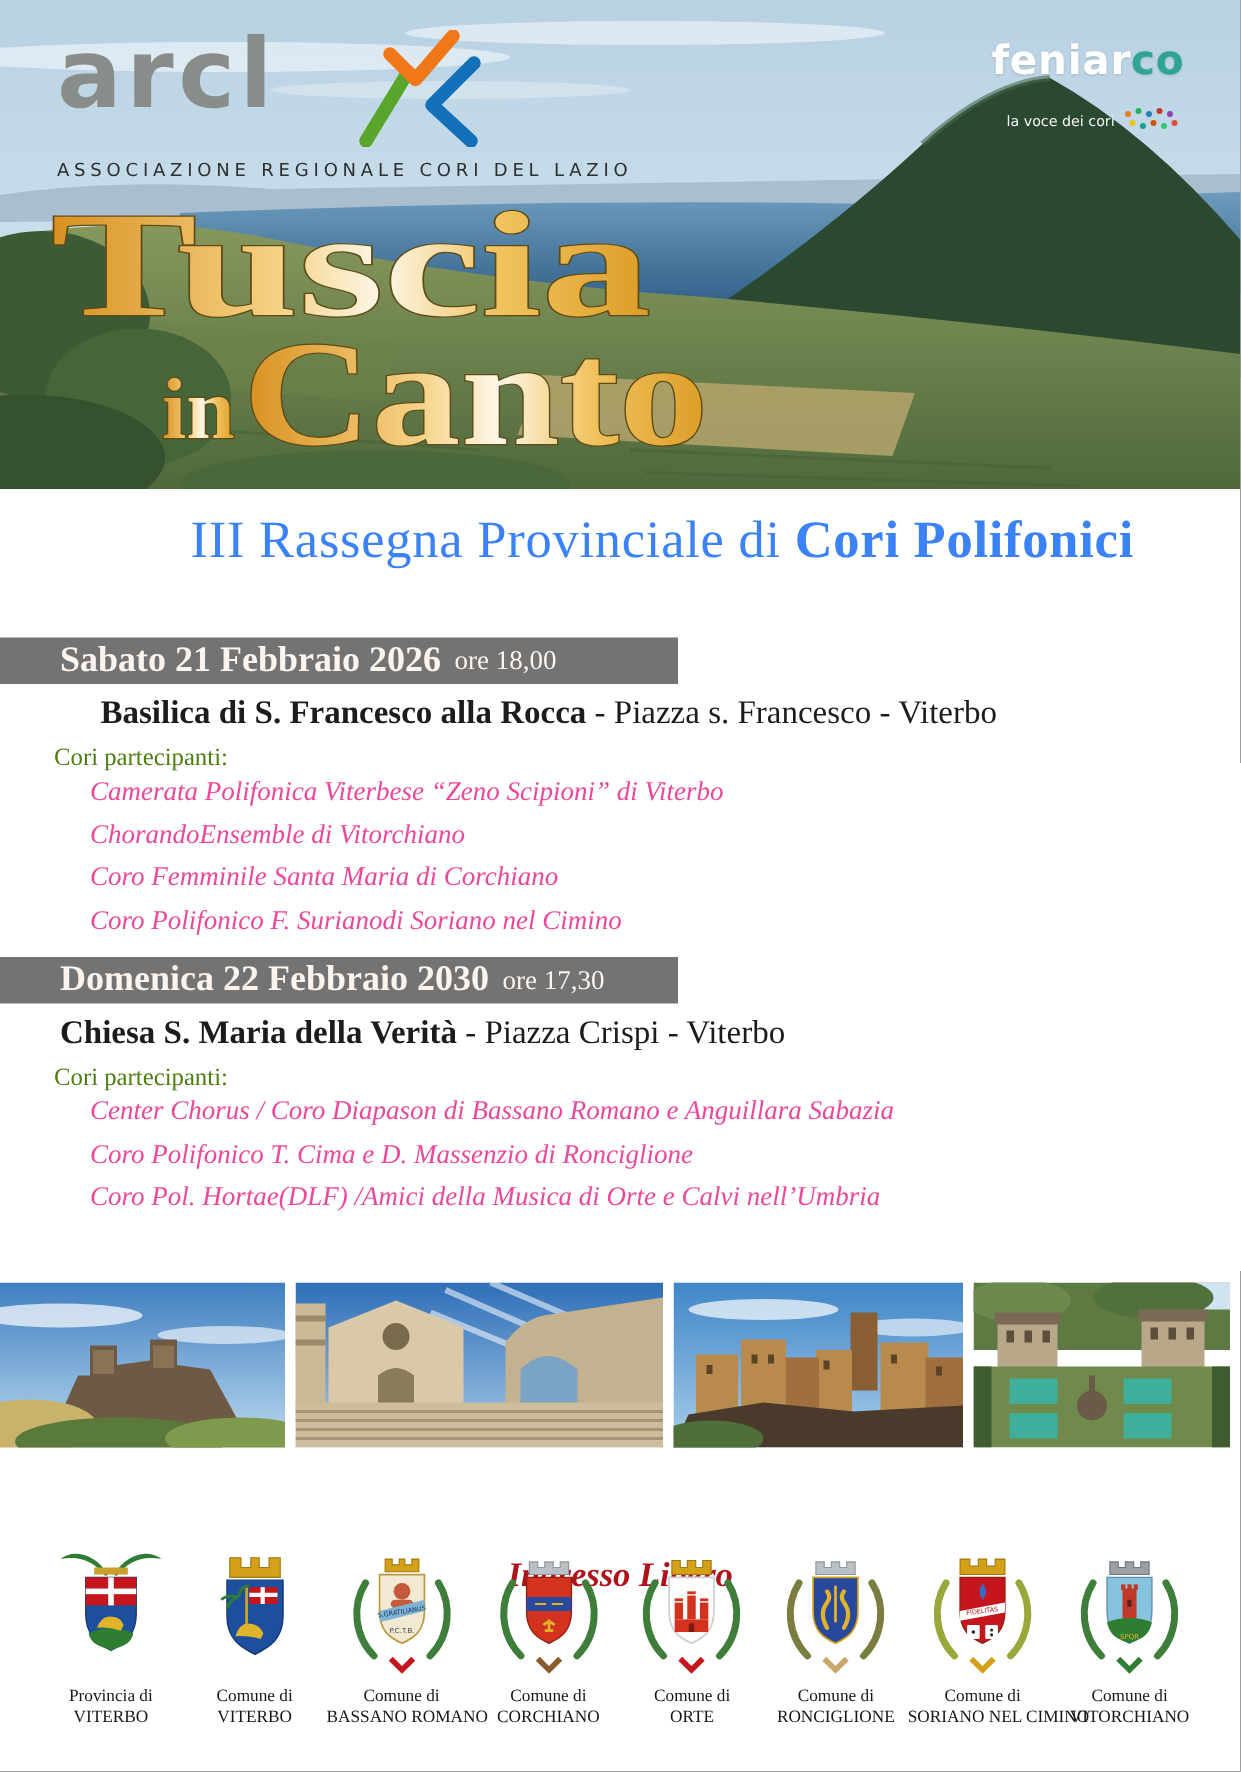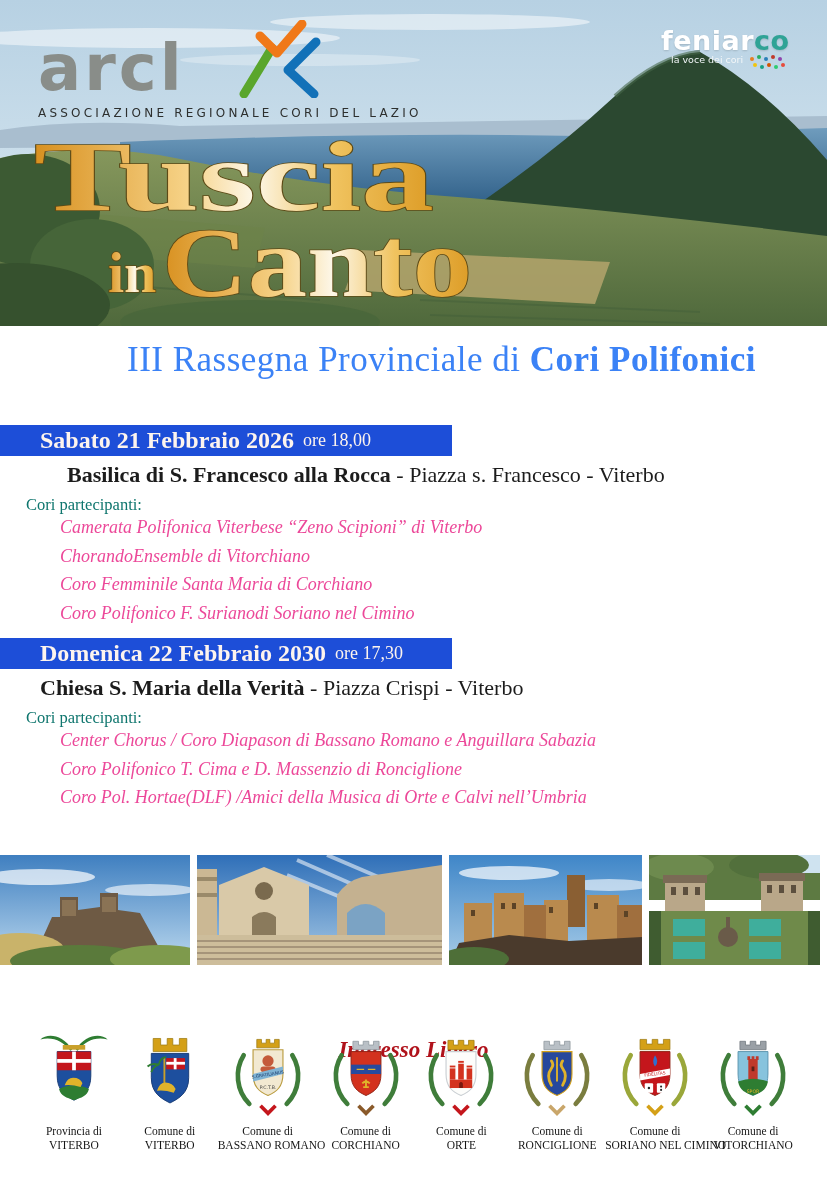--- a/index.html
+++ b/index.html
@@ -4,48 +4,48 @@
 <style>
   html,body{margin:0;padding:0;background:#555;}
   .page{position:relative;width:827px;height:1181px;margin:0 auto;background:#fff;
         font-family:"Liberation Serif",serif;overflow:hidden;}
 
   
   .hero{position:absolute;top:0;left:0;width:827px;height:326px;}
   .hero svg.landscape{position:absolute;top:0;left:0;width:100%;height:100%;}
 
   .arcl{position:absolute;top:20px;left:38px;width:330px;}
-  .arcl-row{display:flex;align-items:flex-end;gap:45px;}
+  .arcl-row{display:flex;align-items:flex-start;gap:45px;}
   .arcl-word{font-family:"DejaVu Sans",sans-serif;font-weight:bold;font-size:64px;
              line-height:60px;color:#898d89;letter-spacing:3px;}
   .arcl-sub{margin-top:8px;font-family:"DejaVu Sans",sans-serif;font-size:12px;
             letter-spacing:3.2px;color:#2d2f2e;white-space:nowrap;}
 
   .feniarco{position:absolute;top:28px;right:26px;width:140px;text-align:left;}
   .fen-word{font-family:"DejaVu Sans",sans-serif;font-weight:bold;font-size:27px;
             line-height:26px;color:#fff;letter-spacing:.5px;text-shadow:0 1px 2px rgba(0,0,0,.15);}
   .fen-word .co{color:#2fa396;}
-  .fen-tag{display:flex;align-items:flex-start;gap:6px;margin-top:0;margin-left:10px;}
+  .fen-tag{display:flex;align-items:flex-end;gap:6px;margin-top:17px;margin-left:10px;}
   .fen-tagtext{font-family:"DejaVu Sans",sans-serif;font-size:9.5px;color:#f2f6f8;}
 
   .event-title-svg{position:absolute;top:126px;left:22px;}
 
   
   .main-title{position:absolute;top:340px;left:0;width:100%;text-align:center;
               font-size:35px;color:#3b82f6;letter-spacing:.5px;margin-left:28px;}
   .main-title .bold{font-weight:bold;}
 
   
-  .banner{position:absolute;left:0;width:452px;height:31px;background:#1d4ed8;
+  .banner{position:absolute;left:0;width:452px;height:31px;background:#737373;
           color:#fdf4ee;display:flex;align-items:center;padding-left:40px;box-sizing:border-box;}
   .banner .date{font-weight:bold;font-size:24px;}
   .banner .time{font-size:18px;margin-left:9px;}
   .venue{position:absolute;left:40px;font-size:22px;color:#1c1c1c;}
   .venue .vb{font-weight:bold;}
-  .plabel{position:absolute;left:26px;font-size:16.5px;color:#0f766e;}
+  .plabel{position:absolute;left:36px;font-size:16.5px;color:#4d7c0f;}
   .choirs{position:absolute;left:40px;font-style:italic;font-size:18px;color:#ec4899;margin-left:20px;}
   .choirs p{margin:0;line-height:28.6px;}
 
   .b1{top:425px;} .v1{top:462px;margin-left:27px;} .l1{top:495px;} .c1{top:513px;}
   .b2{top:638px;} .v2{top:675px;} .l2{top:708px;} .c2{top:726px;}
 
   
   .strip{position:absolute;top:855px;left:0;width:827px;height:110px;display:flex;gap:7px;}
   .strip svg{height:110px;display:block;}
 

